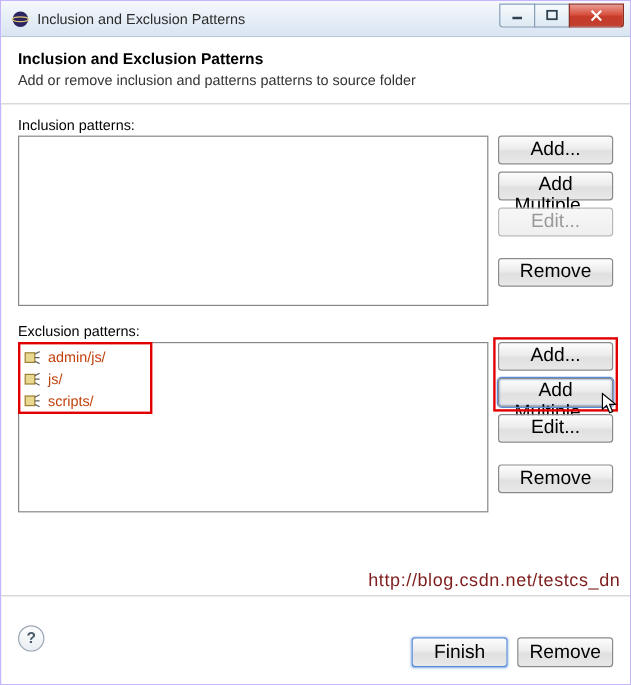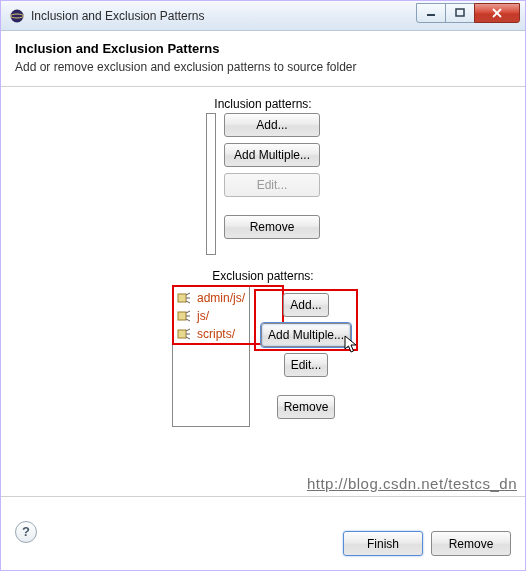--- a/index.html
+++ b/index.html
@@ -113,21 +113,21 @@
     width: 96px;
     display: flex;
     flex-direction: column;
     gap: 6px;
   }
   .btn {
     height: 24px;
     border: 1px solid #8a8a8a;
     border-radius: 3px;
     background: linear-gradient(to bottom,#fdfdfd,#ececec 45%,#e0e0e0 55%,#e8e8e8);
-    font-size: 12px;
+    font-size: 16px;
     color: #000;
     cursor: pointer;
   }
   .btn.disabled {
     color: #9a9a9a;
     border-color: #b8b8b8;
     background: linear-gradient(to bottom,#f7f7f7,#efefef);
     cursor: default;
   }
   .btn.focus {
@@ -135,21 +135,21 @@
     box-shadow: 0 0 2px #7ea9e6 inset;
   }
   .gap-tall { height: 6px; }
 
   
   .red-box-list {
     position: absolute;
     border: 2px solid #e00000;
     pointer-events: none;
   }
-  .rel { position: relative; align-items: center; }
+  .rel { position: relative; }
 
   
   .cursor {
     position: absolute;
     width: 16px; height: 20px;
     pointer-events: none;
   }
 
   
   .footer {
@@ -178,26 +178,25 @@
   .footer-btns .btn.primary {
     border-color:#5a8bd6;
     box-shadow: 0 0 2px #7ea9e6;
   }
 
   
   .watermark {
     position: absolute;
     right: 8px;
     bottom: 4px;
-    color: #737373;
+    color: #7f1d1d;
     font-size: 15px;
     font-family: "Segoe UI", sans-serif;
     letter-spacing: 0.5px;
     pointer-events: none;
-    text-decoration: underline;
   }
 </style>
 </head>
 <body>
 
 <div class="window">
 
   <div class="titlebar">
     <span class="app-icon">
       <svg width="16" height="16" viewBox="0 0 16 16">
@@ -221,21 +220,21 @@
         <svg width="10" height="10">
             <line x1="1" y1="1" x2="9" y2="9" stroke="#fff" stroke-width="1.8"></line>
             <line x1="9" y1="1" x2="1" y2="9" stroke="#fff" stroke-width="1.8"></line>
           </svg>
       </div>
     </div>
   </div>
 
   <div class="header">
     <h1>Inclusion and Exclusion Patterns</h1>
-    <div class="desc">Add or remove exclusion and exclusion patterns to source folder</div>
+    <div class="desc">Add or remove inclusion and patterns patterns to source folder</div>
   </div>
 
   <div class="content rel">
 
     <div class="section-label">Inclusion patterns:</div>
     <div class="pattern-row">
       <div class="listbox" id="inclusion-list"></div>
       <div class="btn-col">
         <button class="btn">Add...</button>
         <button class="btn">Add Multiple...</button>

